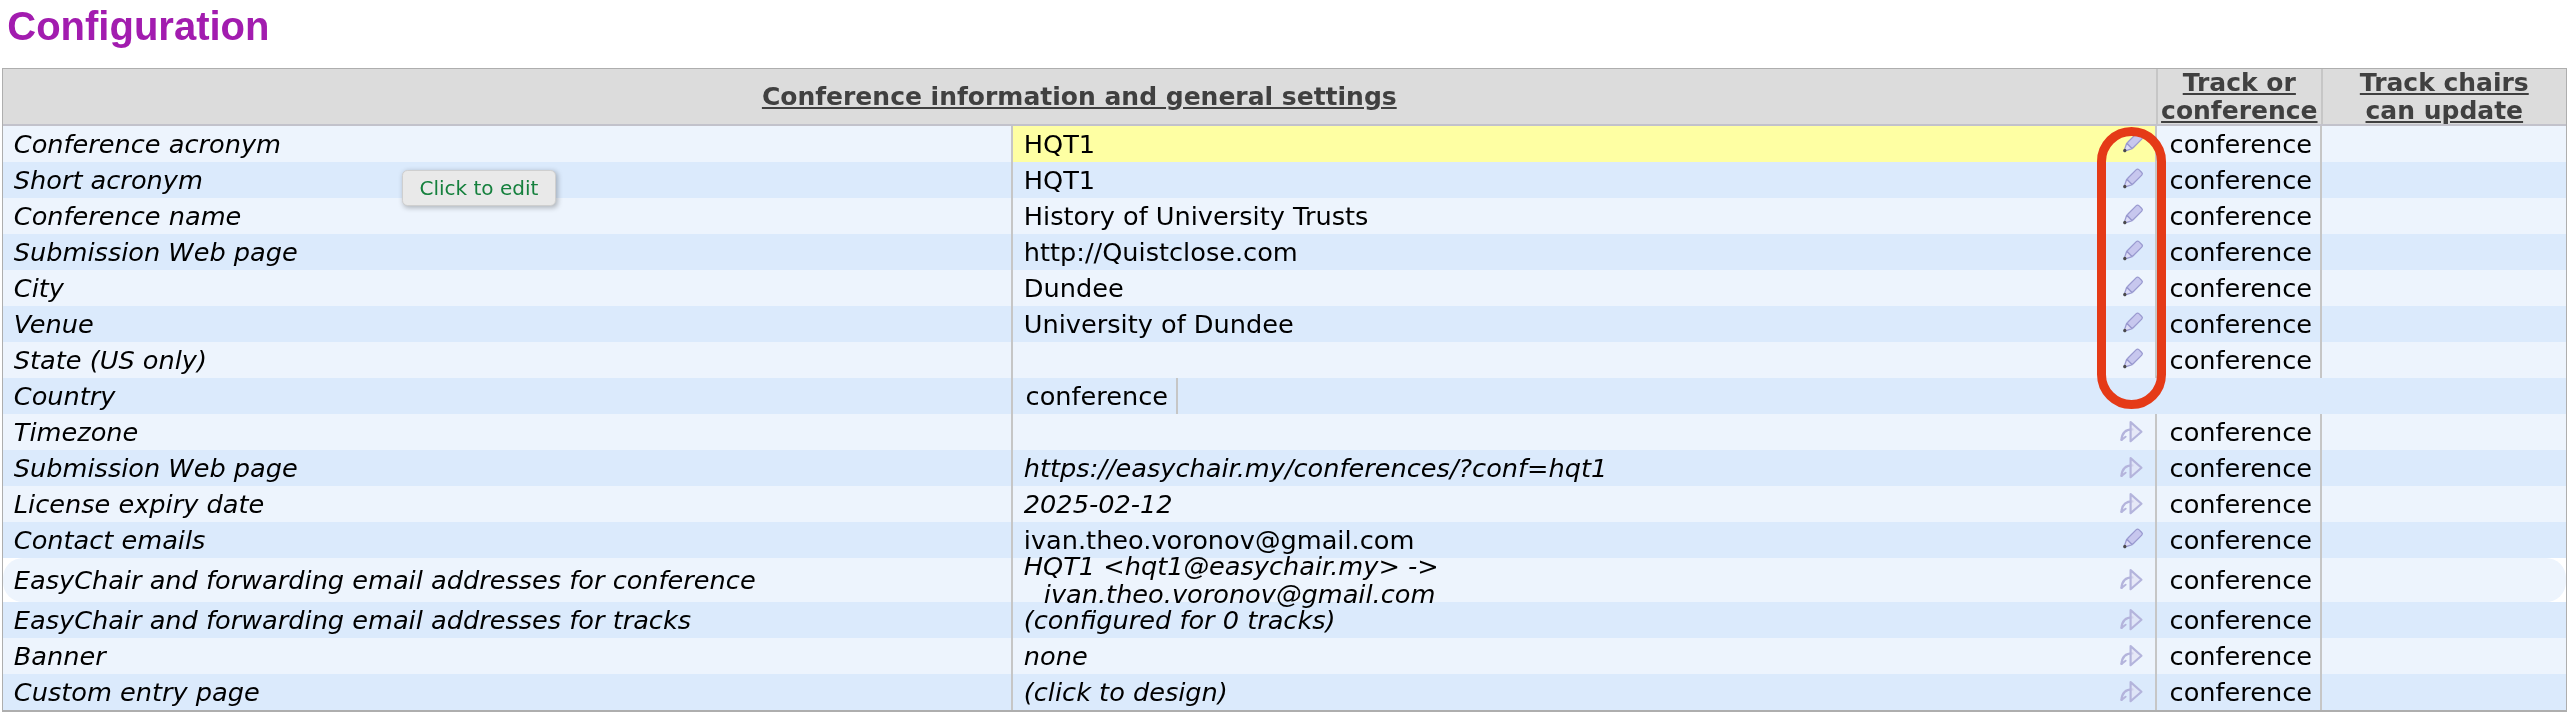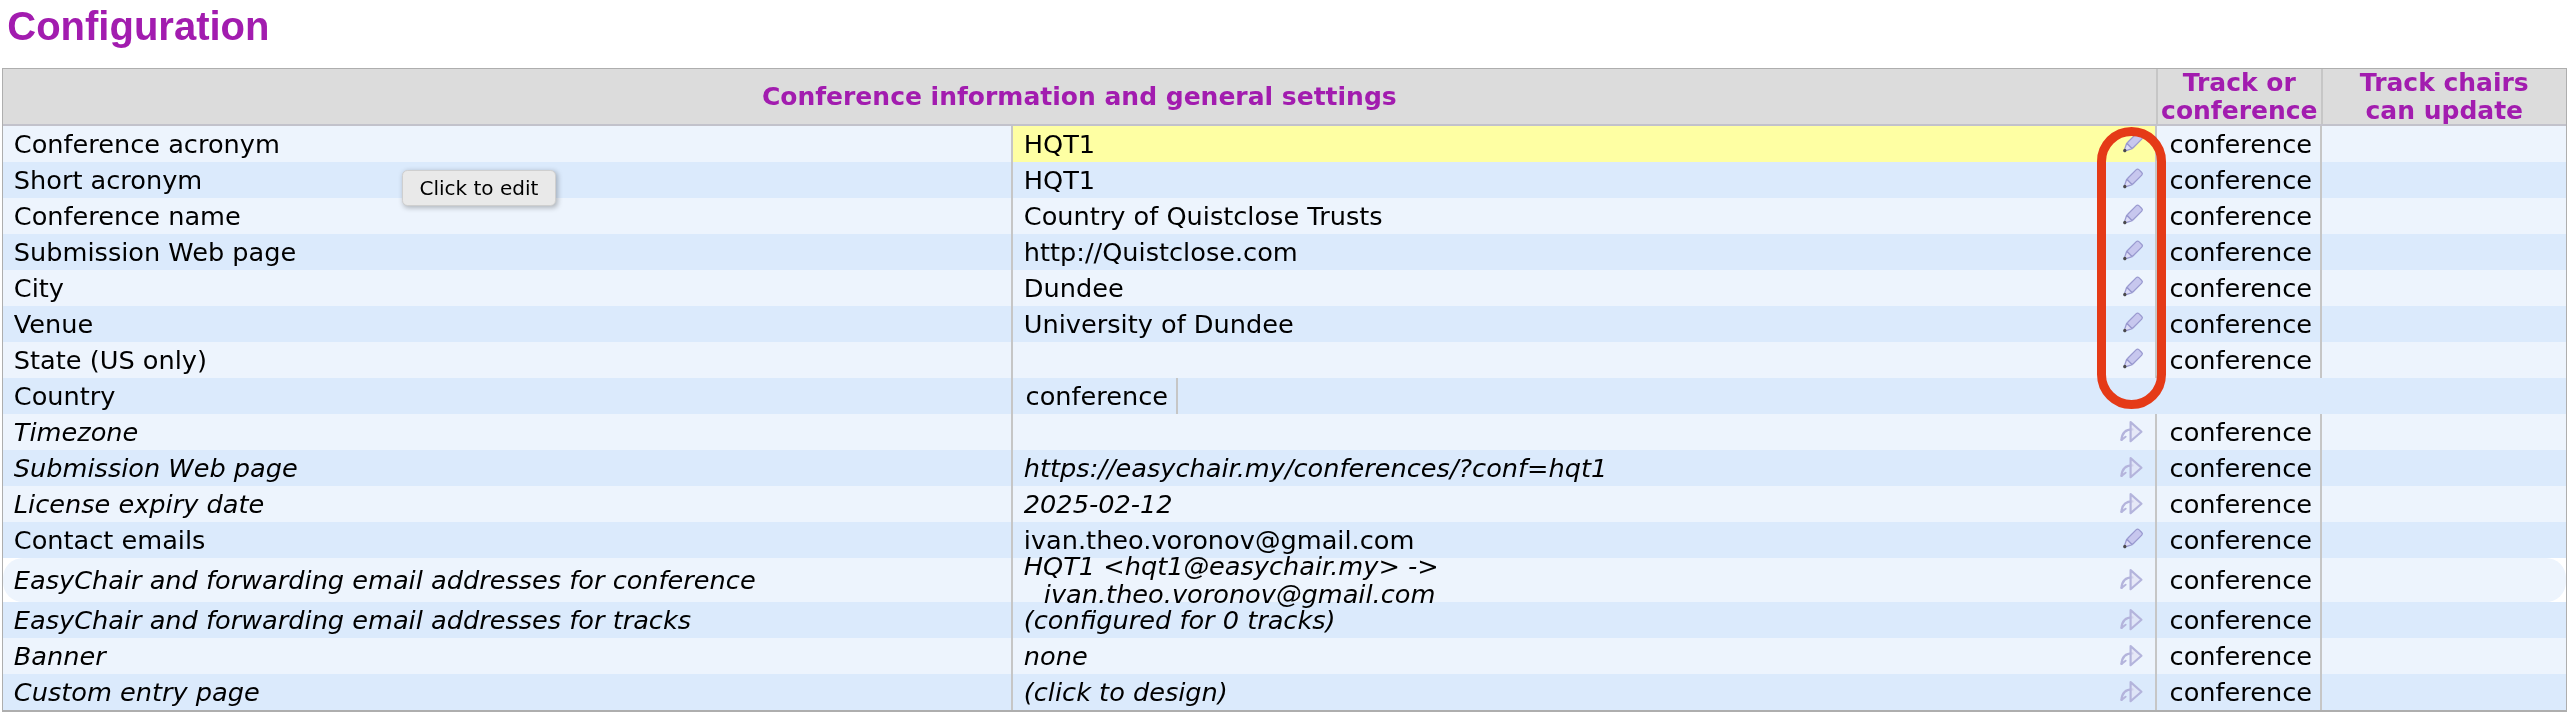--- a/index.html
+++ b/index.html
@@ -16,33 +16,33 @@
     position:absolute; left:1.8px; top:68px; width:2565px;
     border:1.8px solid #aeaeae; border-bottom-width:2.7px;
     background:#ffffff;
   }
 
   
   .hdr-row { display:flex; height:57px; background:#dcdcdc;
              border-bottom:2.7px solid #c2c2cb; }
   .hdr-cell { display:flex; align-items:center; justify-content:center;
               text-align:center; font-weight:bold; font-size:25px;
-              line-height:27.4px; color:#a21caf; }
+              line-height:27.4px; color:#404040;text-decoration:underline; }
   .hdr-main   { width:2153px; }
   .hdr-track  { width:165px; border-left:2.7px solid #c6c6c6; padding:0 5.5px; }
   .hdr-update { flex:1;      border-left:2.7px solid #c6c6c6; padding:0 9.1px; }
 
   
   .row { display:flex; height:36px; }
   .row.tall { height:44px;border-radius:20px; }
   .row:nth-child(odd)  { background:#edf4fd; }
   .row:nth-child(even) { background:#dbeafc; }
 
   .cell { display:flex; align-items:center; font-size:25.6px; line-height:28px; }
-  .c-label  { width:1008px; padding-left:11px; }
+  .c-label  { width:1008px; padding-left:11px;font-style:italic; }
   .c-value  { width:1144px; border-left:2.7px solid #c6c6c6;
               padding-left:11px; justify-content:space-between;align-items:center; }
   .c-track  { width:165px;  border-left:2.7px solid #c6c6c6; padding-left:12.8px; }
   .c-update { flex:1;       border-left:2.7px solid #c6c6c6; }
 
   .value-text { flex:1; }
   .v2 { padding-left:20px; }
 
   .row.italic .c-label,
   .row.italic .value-text { font-style:italic; }
@@ -55,21 +55,21 @@
   .annotation-oval {
     position:absolute; left:2097px; top:127px; width:69px; height:282px;
     border:9.1px solid #e53a17; border-radius:35px; z-index:5;
     pointer-events:none;
   }
   .tooltip {
     position:absolute; left:402px; top:170px; height:36px; z-index:6;
     display:flex; align-items:center; padding:0 16.5px;
     background:#e9e9e9; border:0.9px solid #cfcfcf; border-radius:5.5px;
     box-shadow:1.8px 1.8px 5.5px rgba(0,0,0,0.25);
-    font-size:20px; color:#000000; white-space:nowrap;
+    font-size:20px; color:#15803d; white-space:nowrap;
   }
 </style>
 </head>
 <body>
 
 <div class="page-title">Configuration</div>
 
 <div class="cfg-table">
   <div class="hdr-row">
     <div class="hdr-cell hdr-main">Conference information and general settings</div>
@@ -116,21 +116,21 @@
 
       </span>
     </div>
     <div class="cell c-track">conference</div>
     <div class="cell c-update"></div>
   </div>
       <div class="row">
     <div class="cell c-label">Conference name</div>
     <div class="cell c-value">
       <div class="value-text">
-        <div class="v1">Country of Quistclose Trusts</div>
+        <div class="v1">History of University Trusts</div>
 
       </div>
       <span class="icon-holder" data-icon="pencil">
         <svg class="ic-pencil" width="29" height="29" viewBox="0 0 32 32">
           <g transform="rotate(45 16 15)">
             <rect x="12" y="1.5" width="8.5" height="17" rx="2" fill="#c7c7ee" stroke="#9a9ad0" stroke-width="1.4"></rect>
             <path d="M12 18.5 L20.5 18.5 L16.2 27 Z" fill="#dcdcf6" stroke="#9a9ad0" stroke-width="1.4" stroke-linejoin="round"></path>
             <circle cx="16.2" cy="25.6" r="1.8" fill="#4a4a4a"></circle>
           </g>
         </svg>

